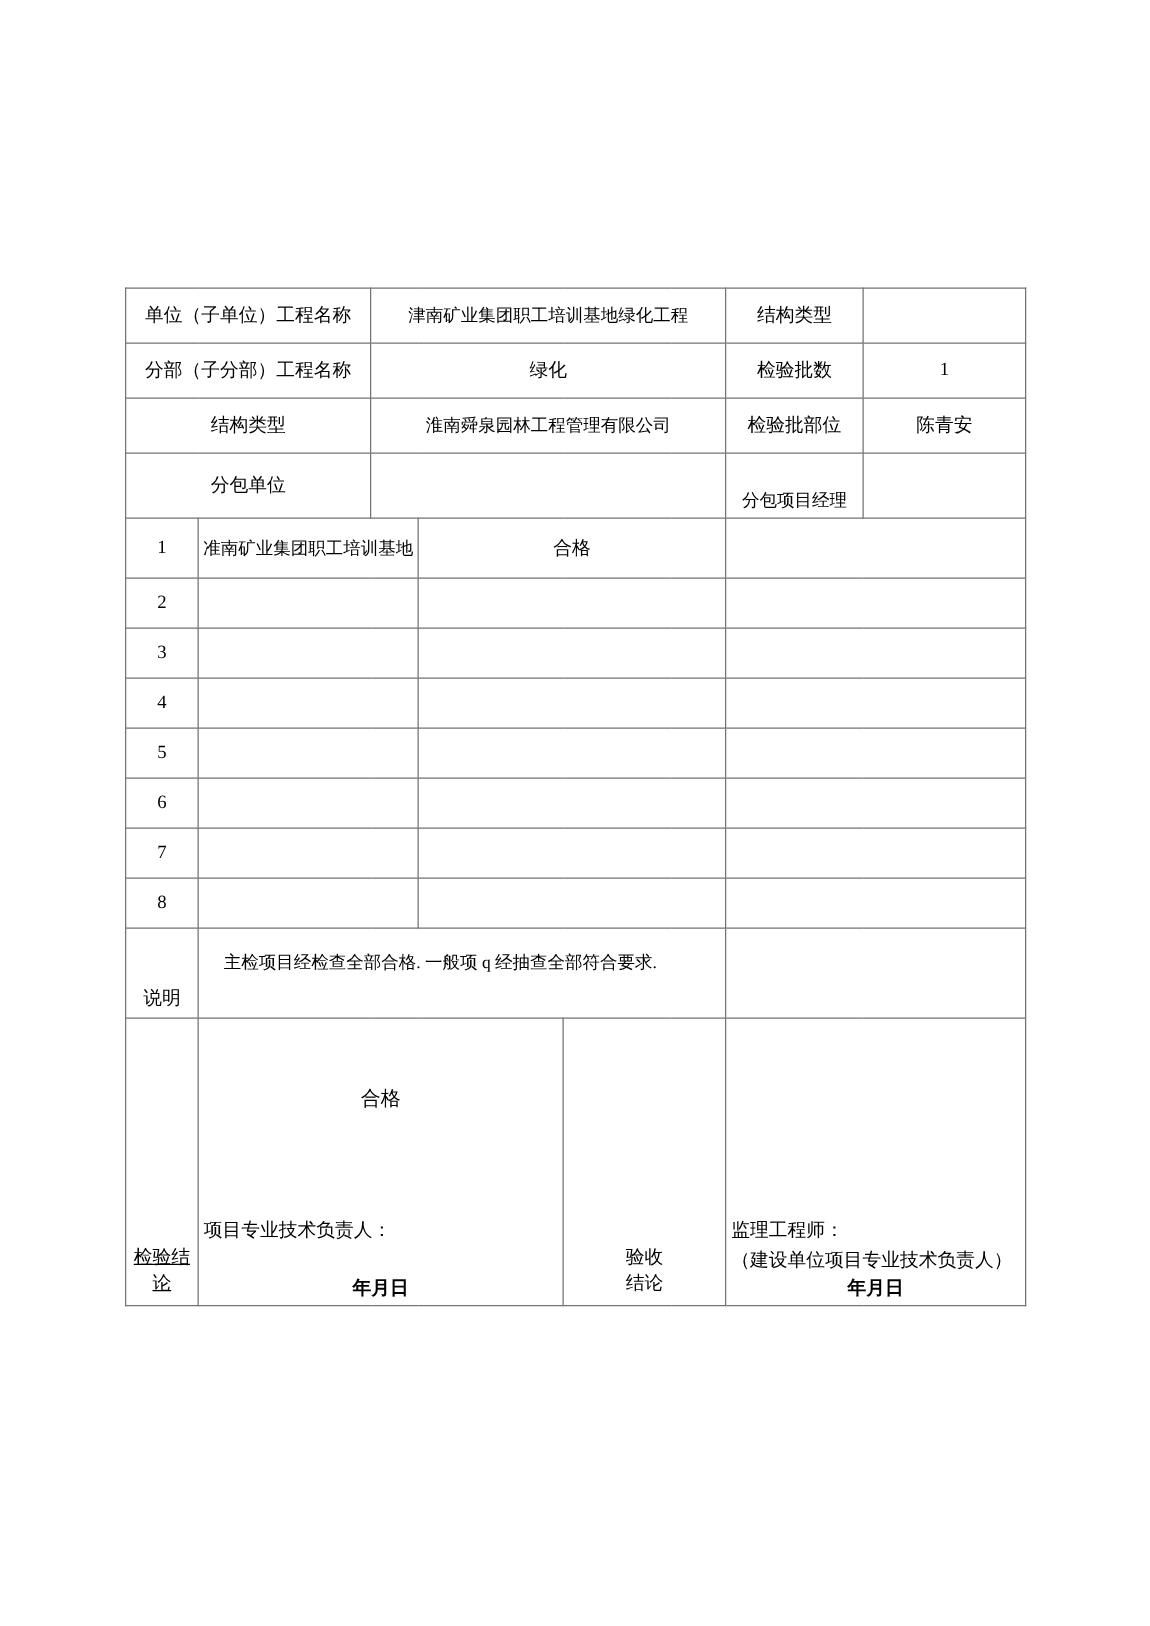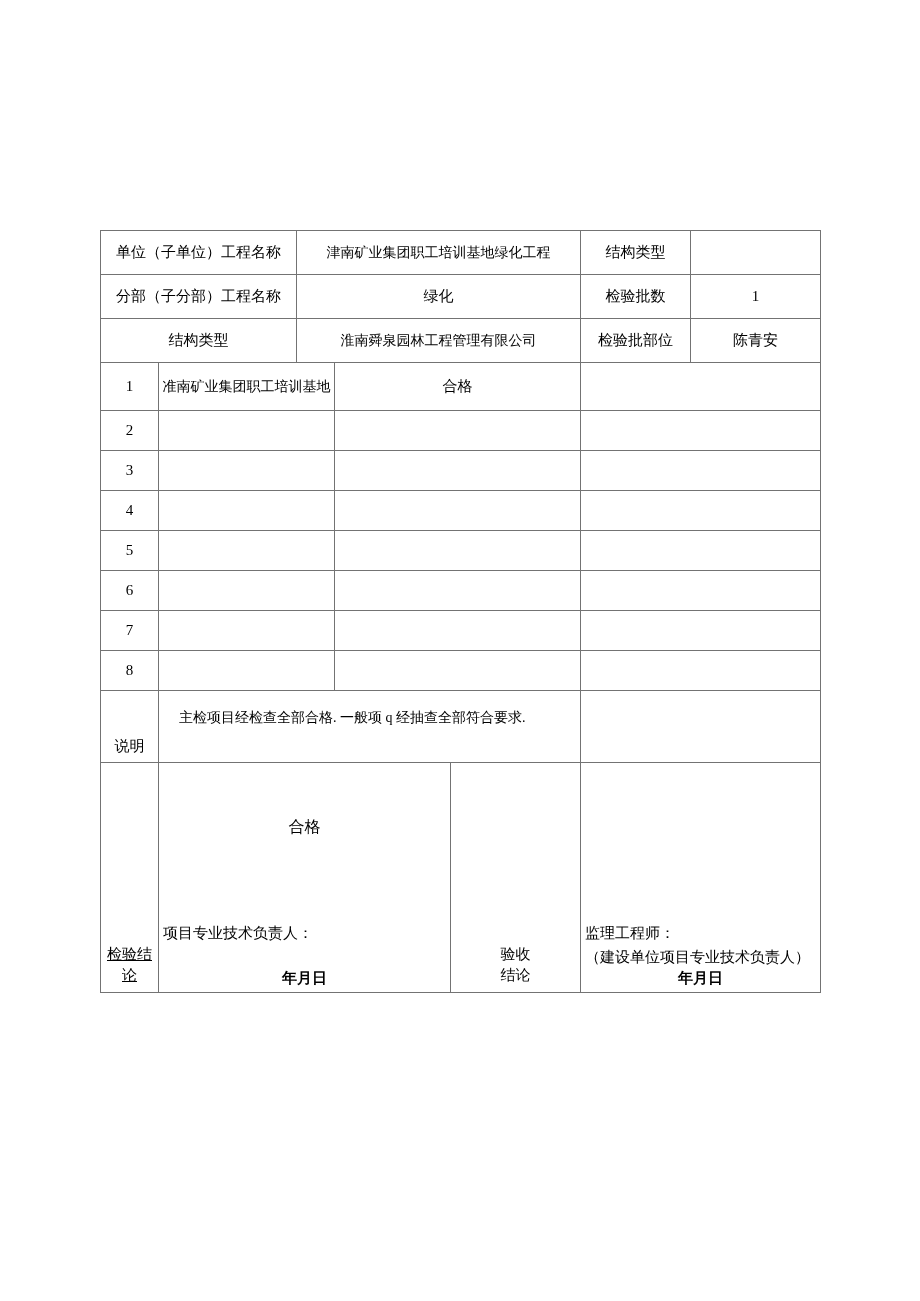--- a/index.html
+++ b/index.html
@@ -79,20 +79,26 @@
     <td colspan="4">绿化</td>
     <td>检验批数</td>
     <td>1</td>
   </tr>
   <tr>
     <td colspan="2">结构类型</td>
     <td colspan="4" class="sm">淮南舜泉园林工程管理有限公司</td>
     <td>检验批部位</td>
     <td>陈青安</td>
   </tr>
+  <tr style="height:52px;">
+    <td colspan="2">分包单位</td>
+    <td colspan="4"></td>
+    <td class="bottom sm">分包项目经理</td>
+    <td></td>
+  </tr>
 
 
   <tr class="datarow" style="height:48px;">
     <td>1</td>
     <td colspan="2" class="sm">准南矿业集团职工培训基地</td>
     <td colspan="3">合格</td>
     <td colspan="2"></td>
   </tr>
   <tr class="datarow">
     <td>2</td>

